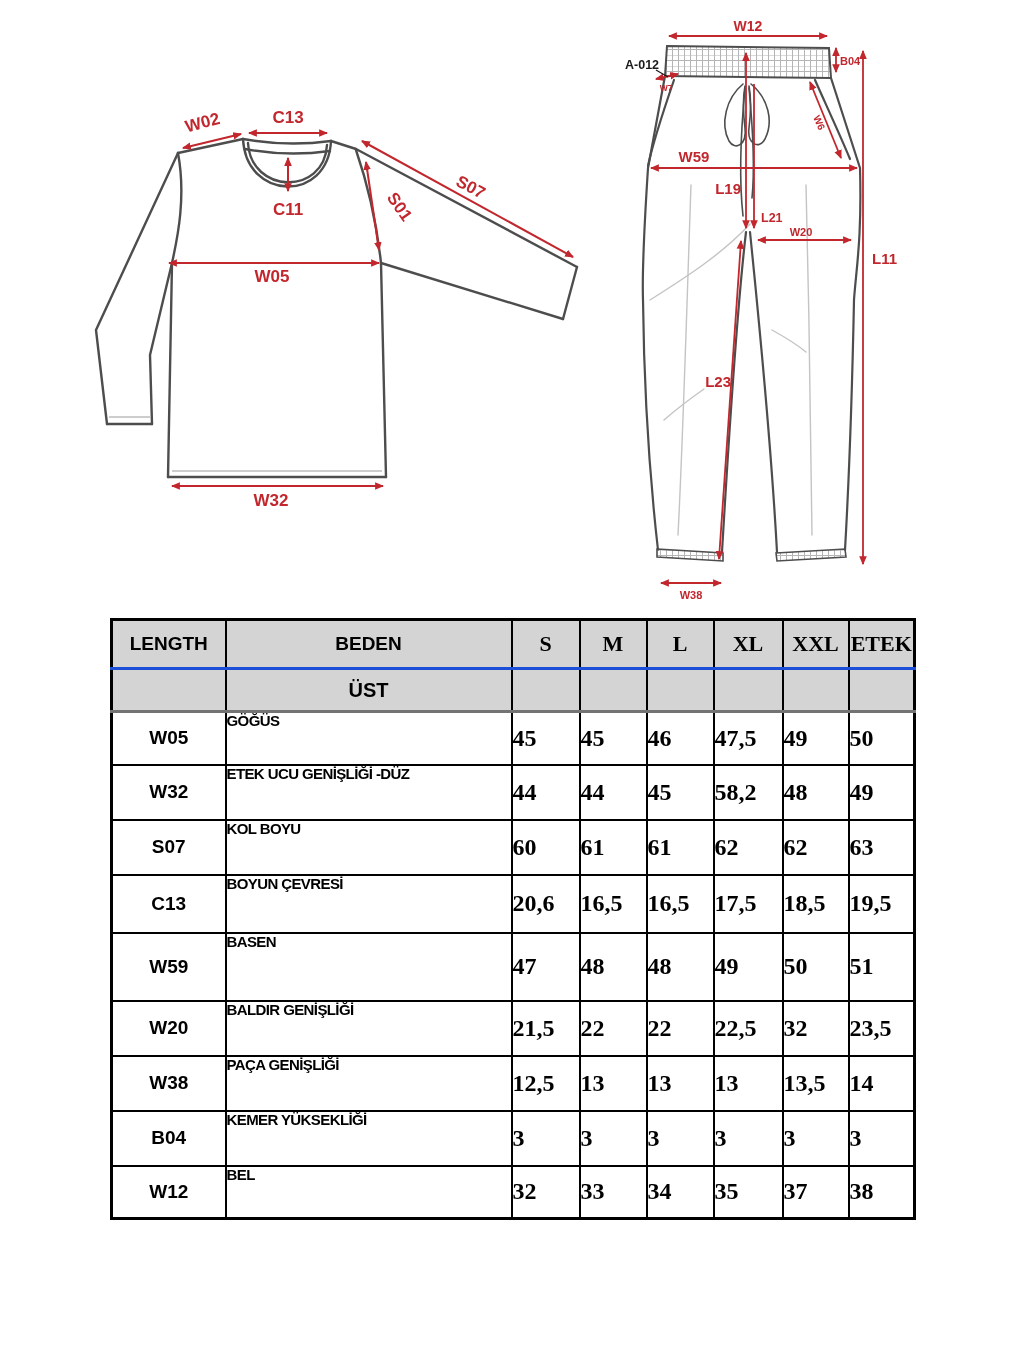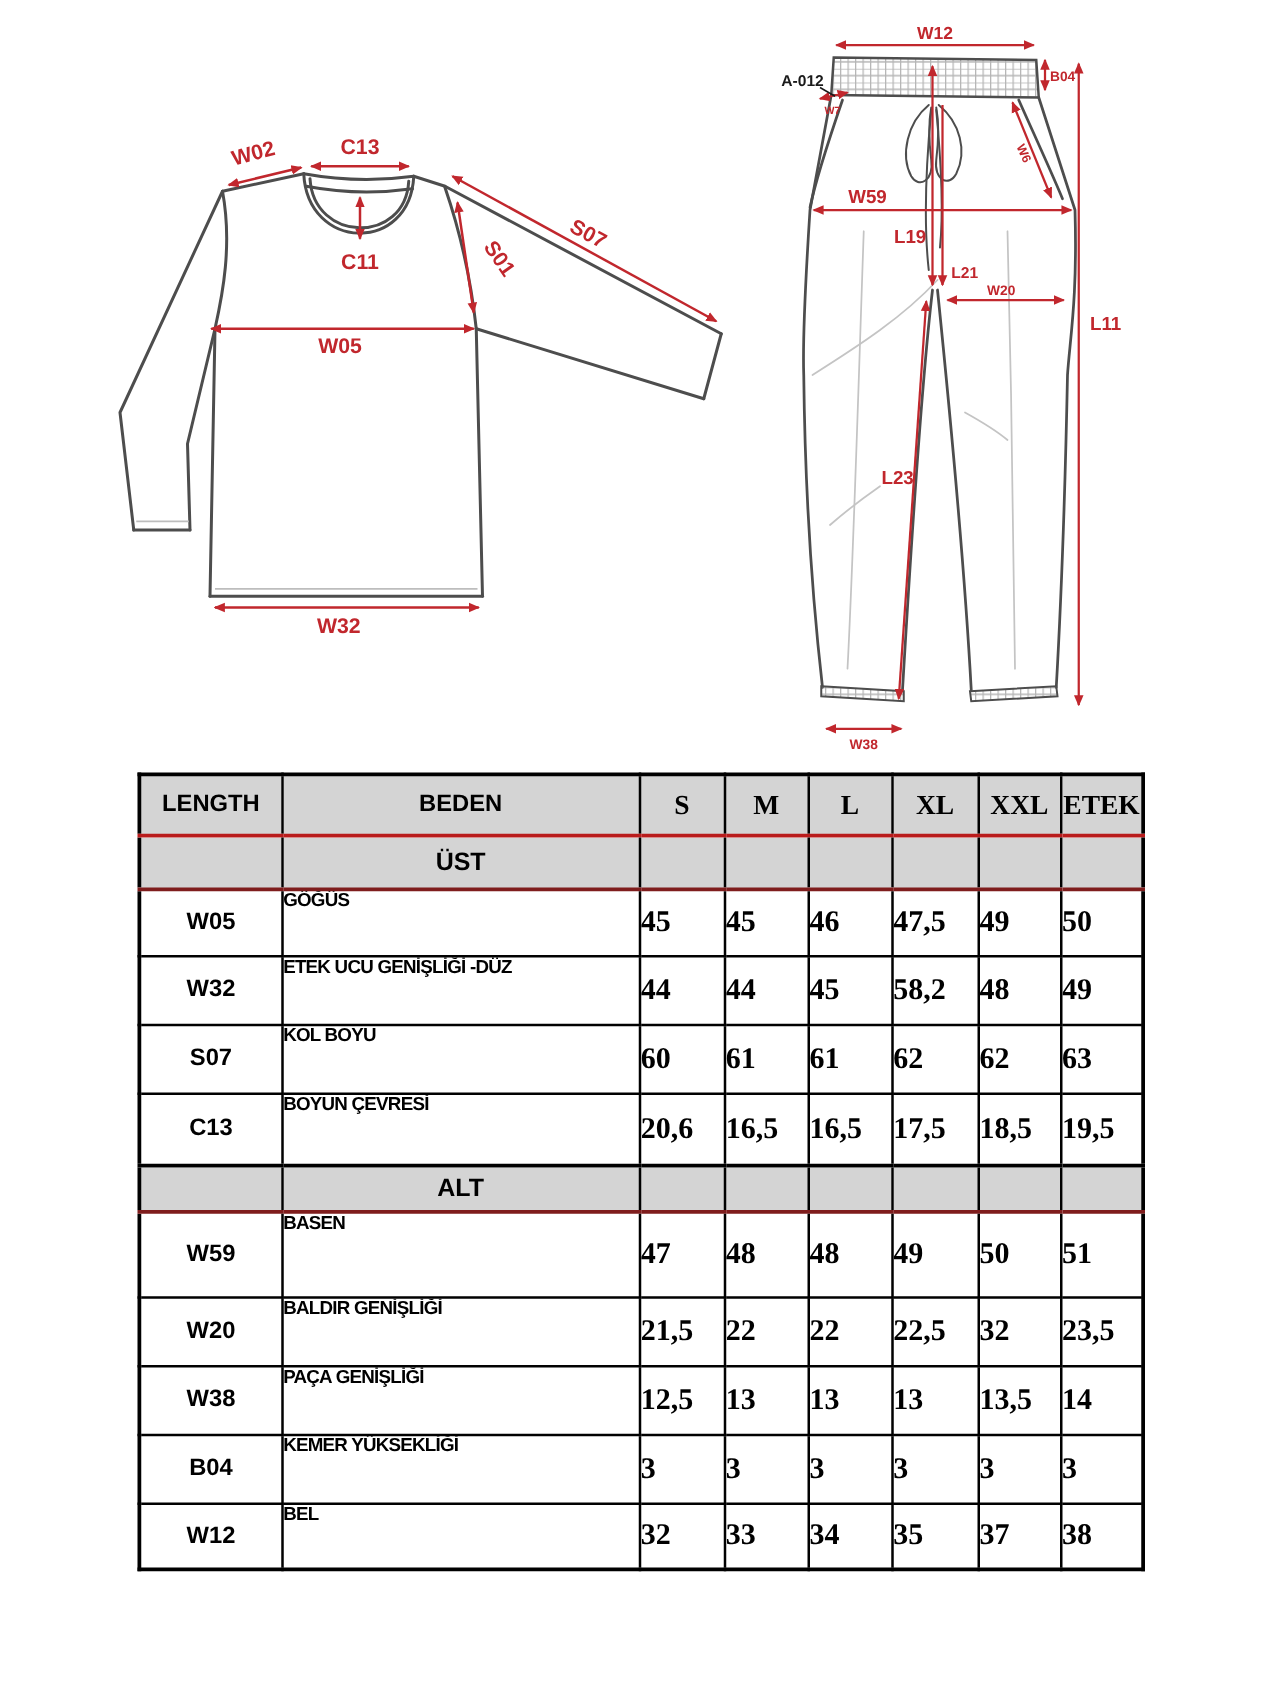--- a/index.html
+++ b/index.html
@@ -17,22 +17,22 @@
     border:3px solid #000;
   }
   table.sizes td{border:2px solid #000;padding:0;overflow:hidden;color:#000;}
   .title-cell{
     background:#d4d4d4;text-align:center;
     font-family:"Liberation Serif",serif;font-weight:bold;font-size:19px;
   }
   .hdr{background:#d4d4d4;text-align:center;font-weight:bold;vertical-align:middle;}
   .hdr-sans{font-family:"Liberation Sans",sans-serif;font-size:19px;}
   .hdr-serif{font-family:"Liberation Serif",serif;font-size:22px;}
-  tr.header-row td{border-bottom:3px solid #b91c1c;}
-  tr.section-row td{background:#d4d4d4;border-top:3px solid #000;border-bottom:3px solid #7f1d1d;}
+  tr.header-row td{border-bottom:3px solid #1d4ed8;}
+  tr.section-row td{background:#d4d4d4;border-top:3px solid #000;border-bottom:3px solid #737373;}
   .section-cell{
     text-align:center;vertical-align:middle;
     font-family:"Liberation Sans",sans-serif;font-weight:bold;font-size:20px;
   }
   .code-cell{
     text-align:center;vertical-align:middle;
     font-family:"Liberation Sans",sans-serif;font-weight:bold;font-size:19px;
   }
   .label-cell{
     vertical-align:top;padding:1px 5px;letter-spacing:-0.6px;
@@ -221,30 +221,20 @@
       <tr class="data-row" style="height: 58px;">
         <td class="code-cell">C13</td>
         <td class="label-cell">BOYUN ÇEVRESİ</td>
         <td class="num-cell">20,6</td>
         <td class="num-cell">16,5</td>
         <td class="num-cell">16,5</td>
         <td class="num-cell">17,5</td>
         <td class="num-cell">18,5</td>
         <td class="num-cell">19,5</td>
       </tr>
-      <tr class="section-row" style="height: 37px;">
-        <td></td>
-        <td class="section-cell">ALT</td>
-        <td></td>
-        <td></td>
-        <td></td>
-        <td></td>
-        <td></td>
-        <td></td>
-      </tr>
       <tr class="data-row" style="height: 68px;">
         <td class="code-cell">W59</td>
         <td class="label-cell">BASEN</td>
         <td class="num-cell">47</td>
         <td class="num-cell">48</td>
         <td class="num-cell">48</td>
         <td class="num-cell">49</td>
         <td class="num-cell">50</td>
         <td class="num-cell">51</td>
       </tr>

